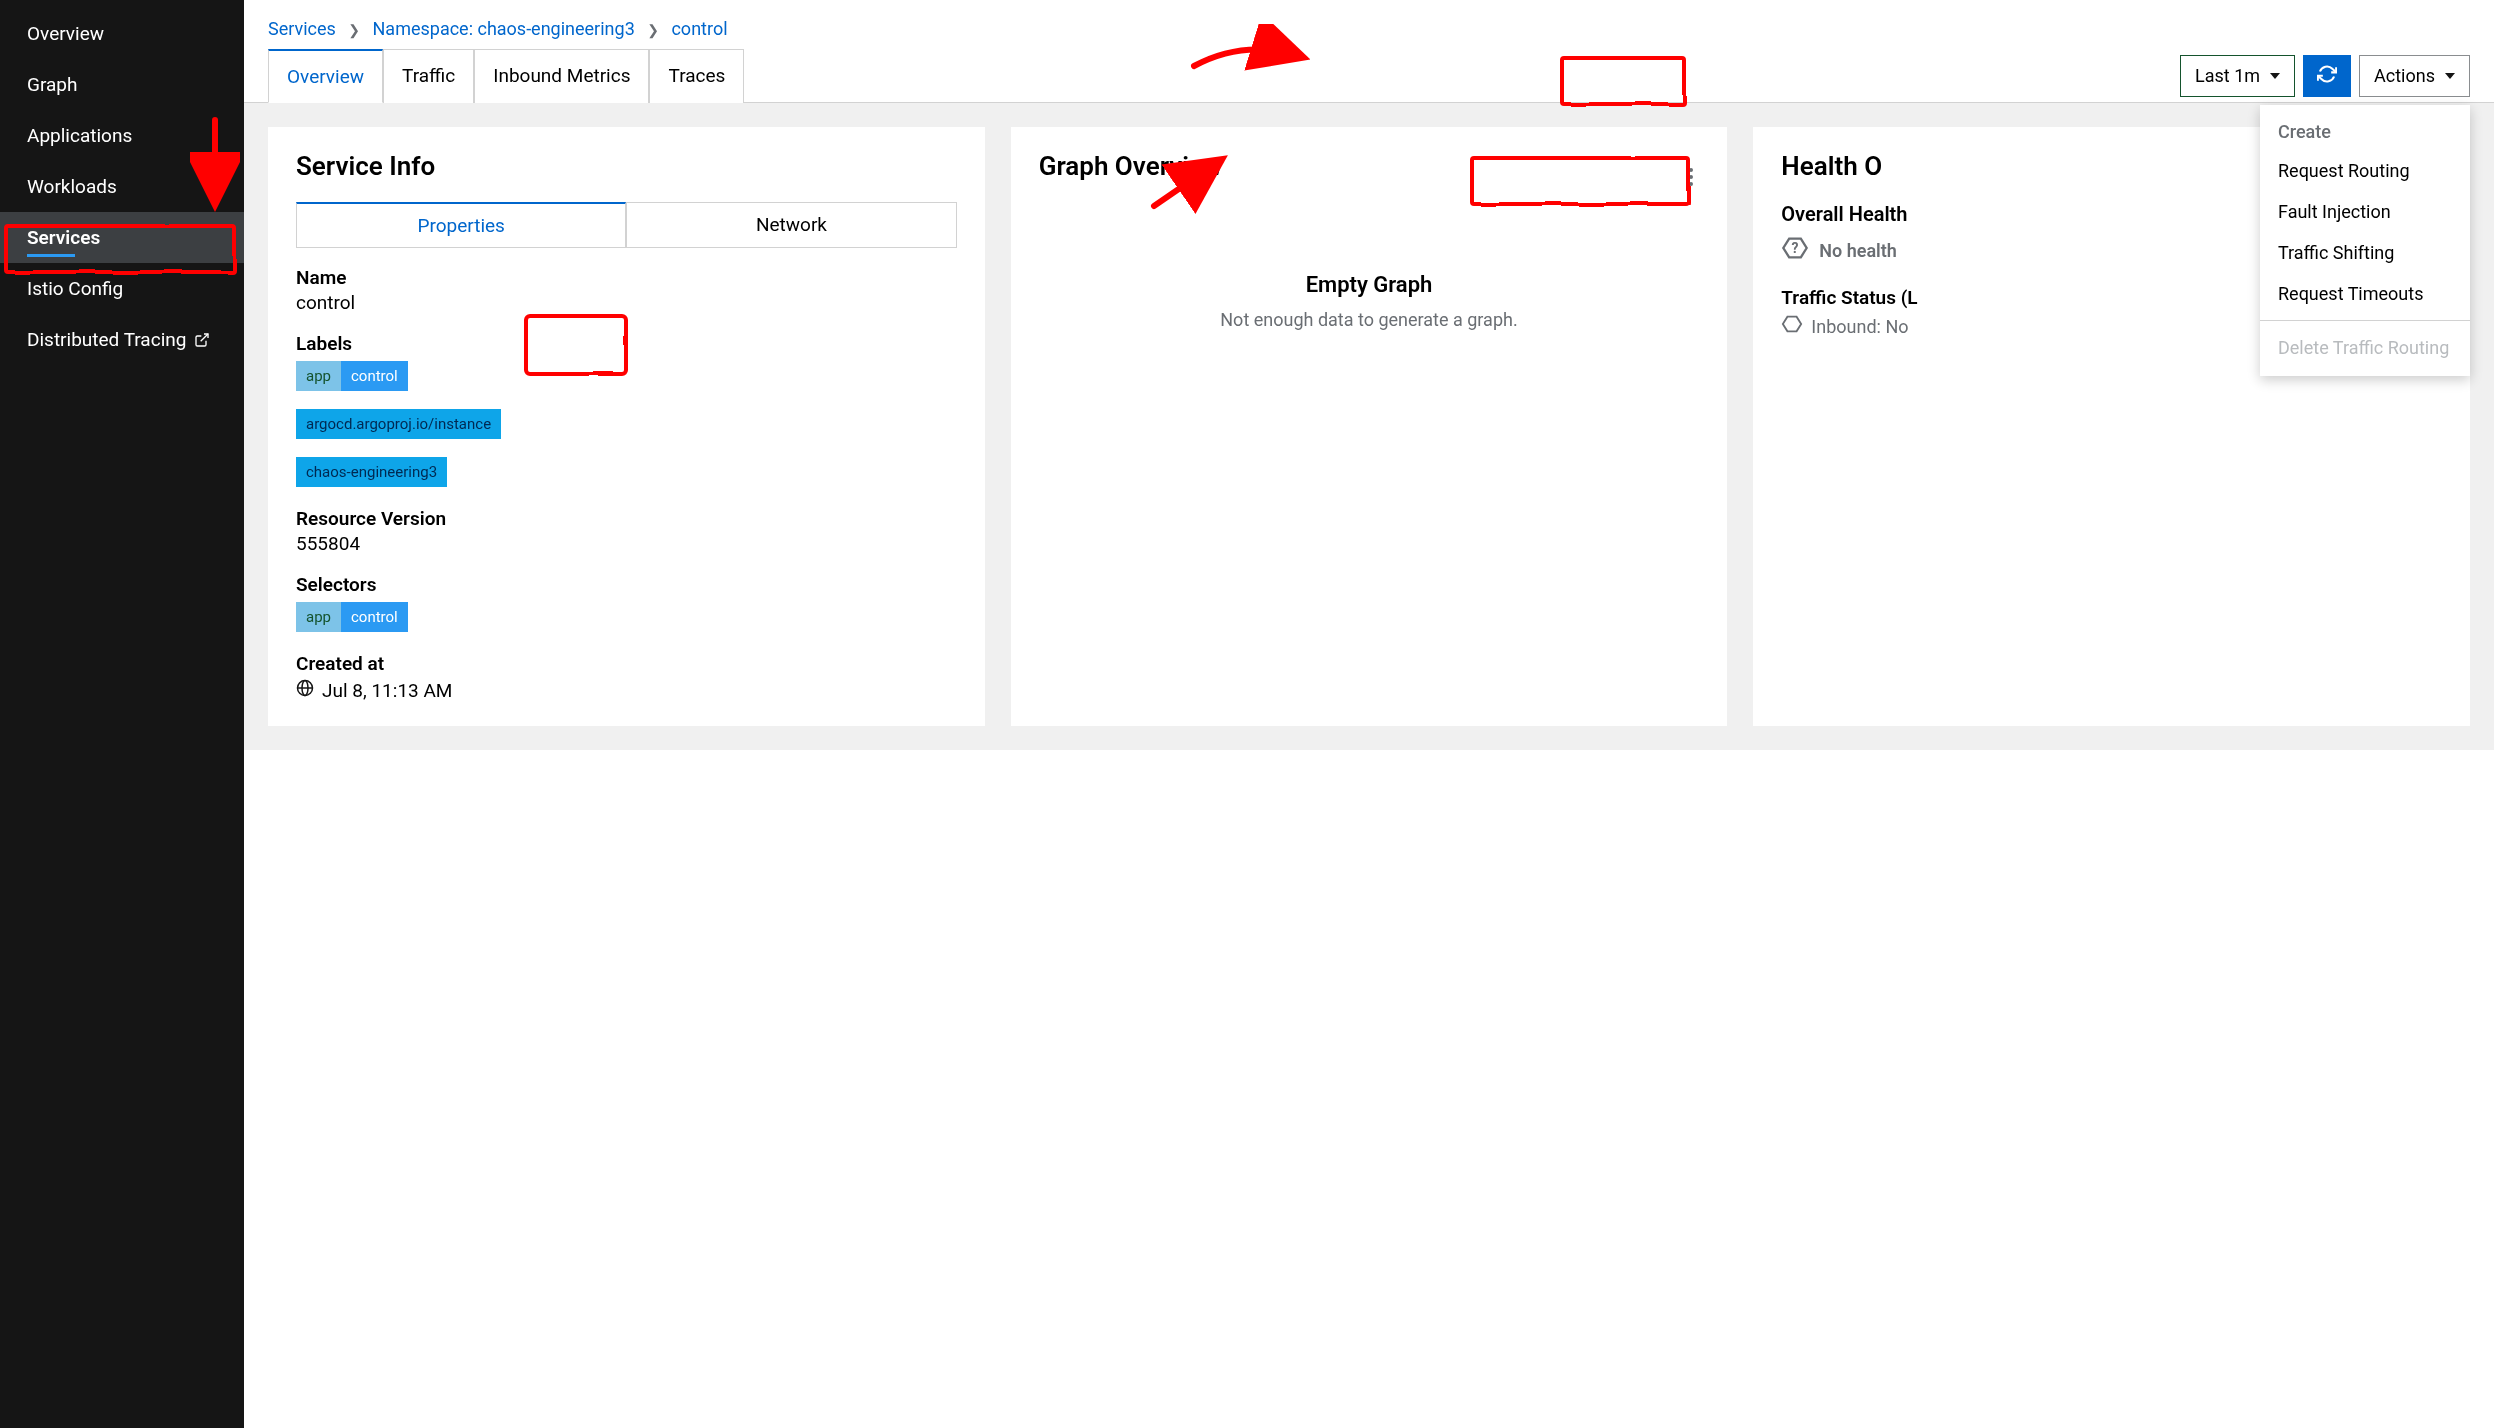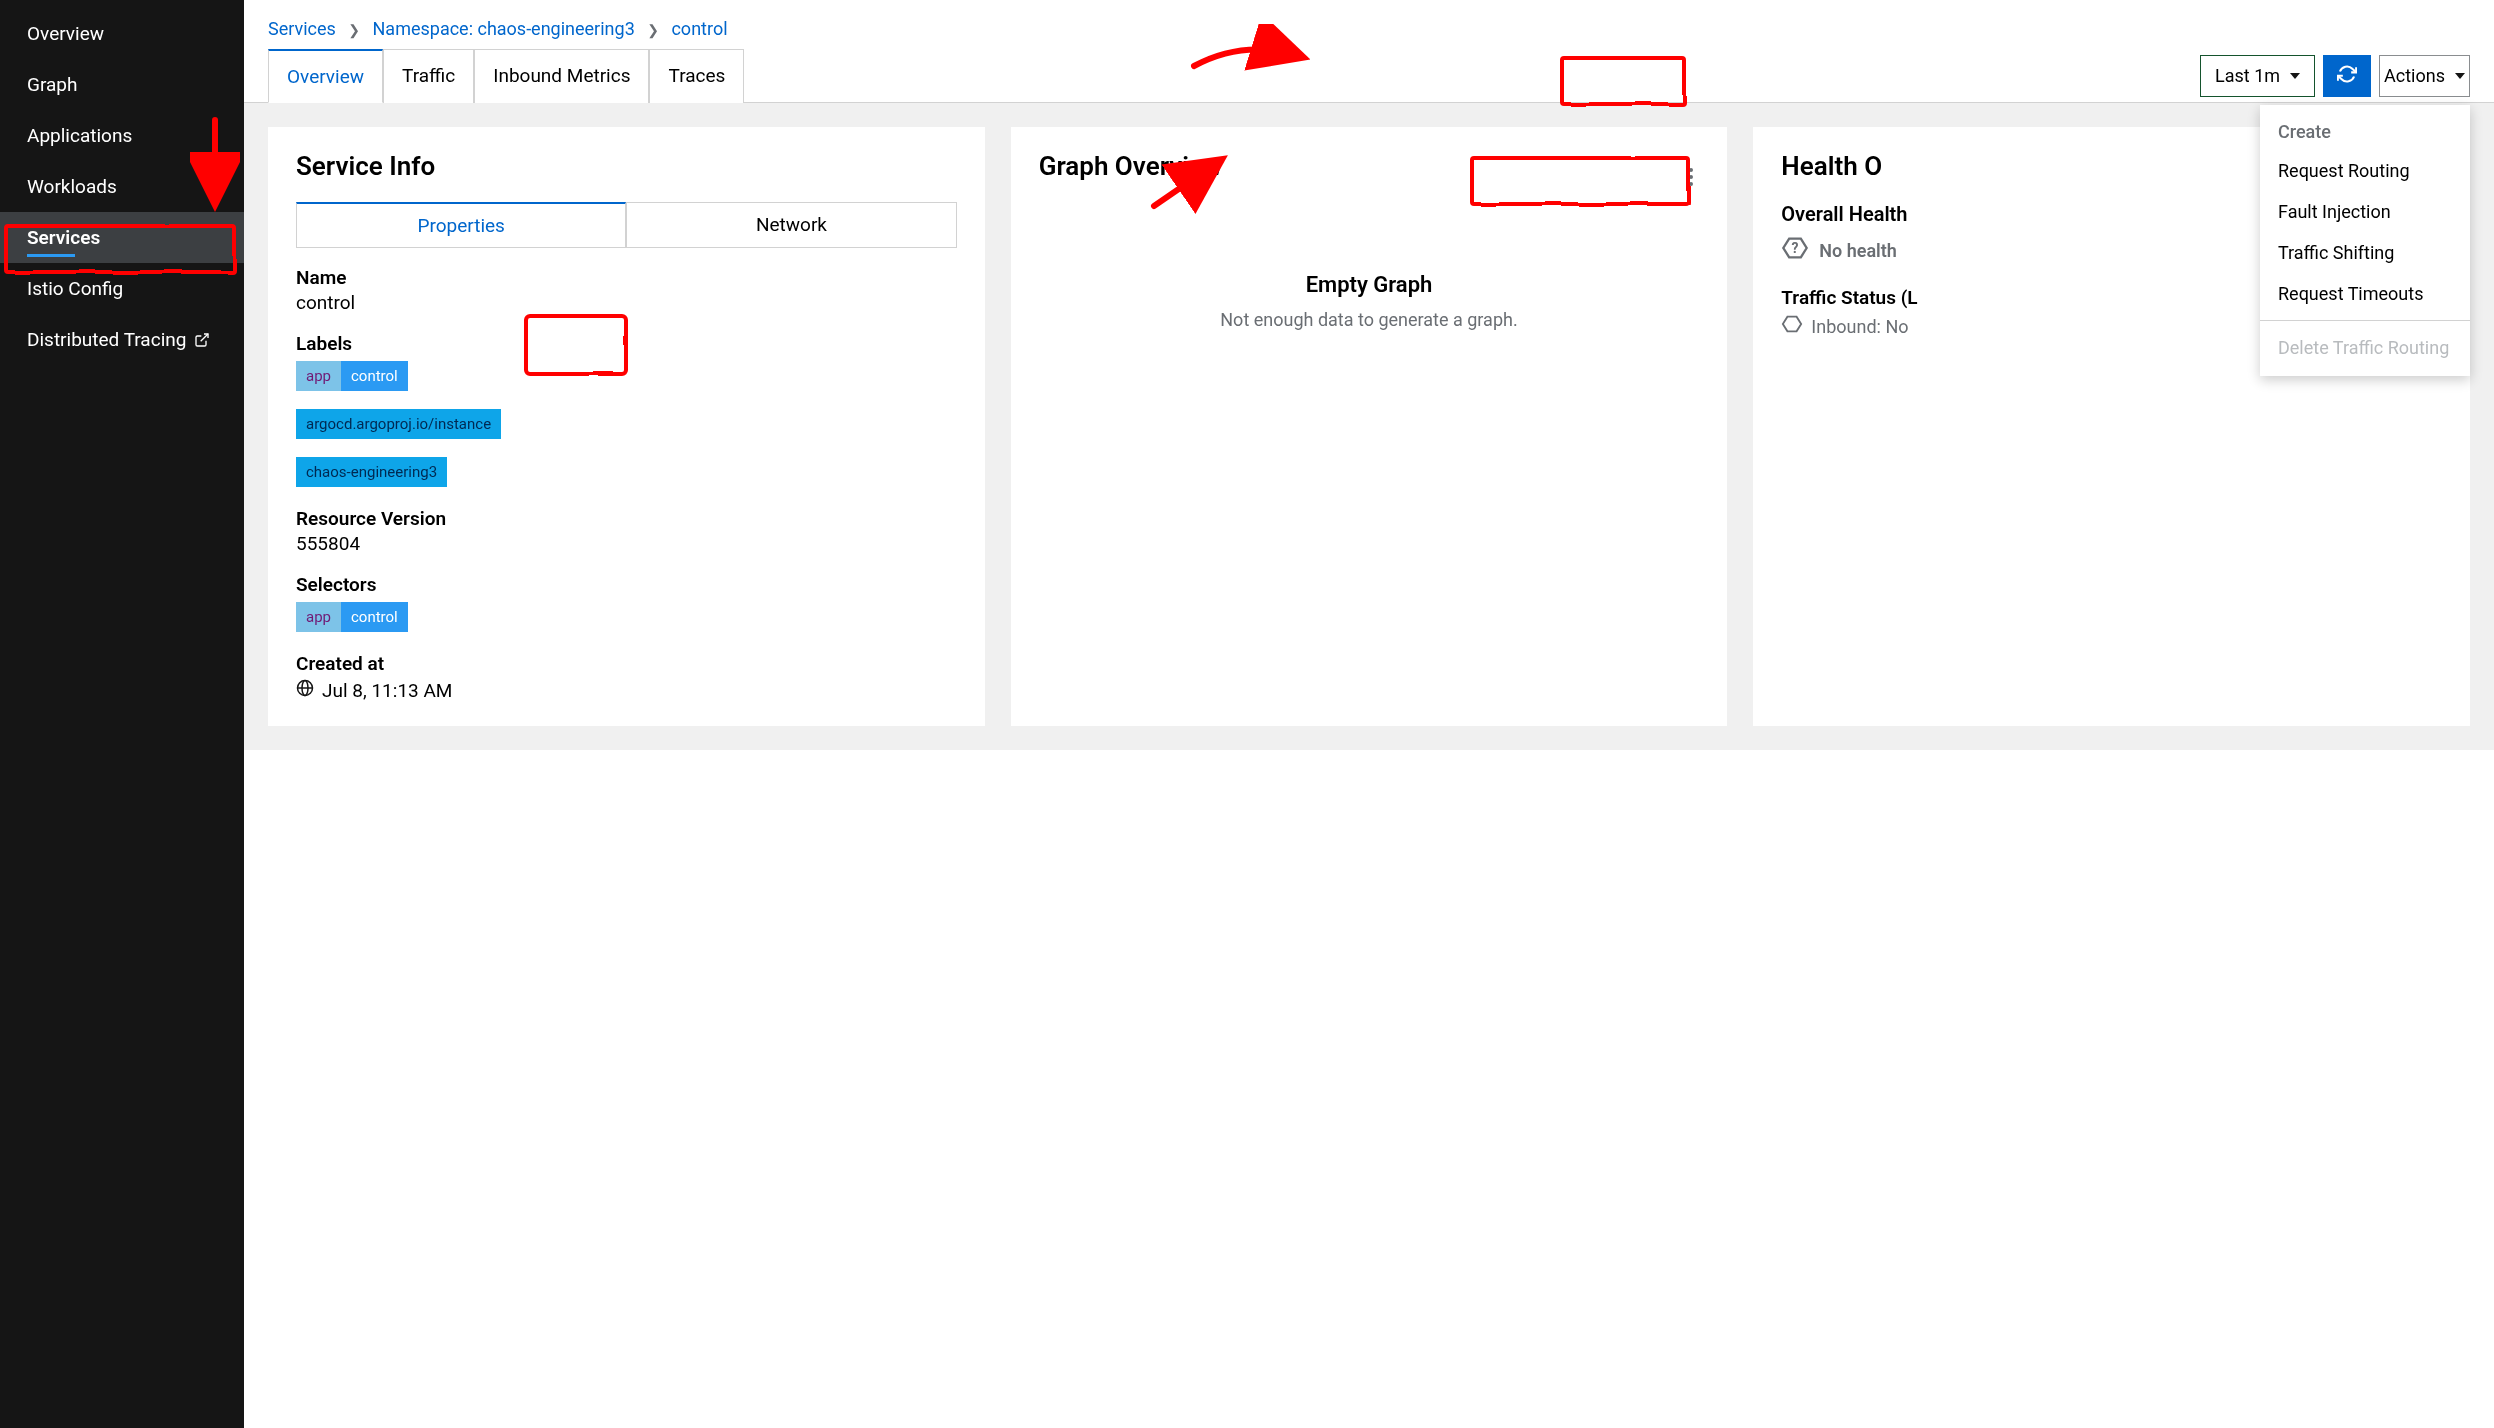--- a/index.html
+++ b/index.html
@@ -79,21 +79,21 @@
       background: #06c;
       border: none;
       width: 48px; height: 42px;
       display: flex; align-items: center; justify-content: center;
       cursor: pointer;
     }
     .refresh-btn svg { width: 20px; height: 20px; }
     .actions-btn {
       border: 1px solid #8a8d90;
       background: #fff;
-      padding: 8px 4px;
+      padding: 8px 14px;
       font-size: 18px;
       display: flex;
       align-items: center;
       gap: 10px;
       cursor: pointer;
       height: 42px;
     }
     .actions-menu {
       position: absolute;
       top: 50px;
@@ -130,21 +130,21 @@
     .inner-tabs { display: flex; border-bottom: 1px solid #d2d2d2; margin-bottom: 18px; }
     .inner-tab { flex: 1; text-align: center; padding: 10px 0; font-size: 19px; border: 1px solid #d2d2d2; border-bottom: none; cursor: pointer; }
     .inner-tab.active { color: #06c; border-top: 2px solid #06c; }
     .field-label { font-weight: 600; font-size: 19px; }
     .field-value { font-size: 19px; margin-bottom: 18px; margin-top: 2px; }
     .labels-row { display: flex; flex-wrap: wrap; gap: 0; margin: 6px 0 14px; }
     .label-chip {
       font-size: 15px;
       padding: 6px 10px;
     }
-    .chip-key { background: #7dc3e8; color: #701a75; }
+    .chip-key { background: #7dc3e8; color: #14532d; }
     .chip-val { background: #2b9af3; color: #fff; }
     .chip-single { background: #0ea5e9; color: #002952; margin-top: 4px; }
     .created-row { display: flex; align-items: center; gap: 8px; font-size: 19px; margin-top: 4px; }
 
     .graph-card .card-head { display: flex; justify-content: space-between; align-items: center; }
     .kebab { display: flex; flex-direction: column; gap: 3px; cursor: pointer; padding: 6px; }
     .kebab span { width: 4px; height: 4px; background: #6a6e73; border-radius: 50%; }
     .empty-graph { text-align: center; margin-top: 70px; }
     .empty-graph h3 { font-size: 22px; font-weight: 600; margin-bottom: 10px; }
     .empty-graph p { color: #6a6e73; font-size: 18px; line-height: 1.4; }

